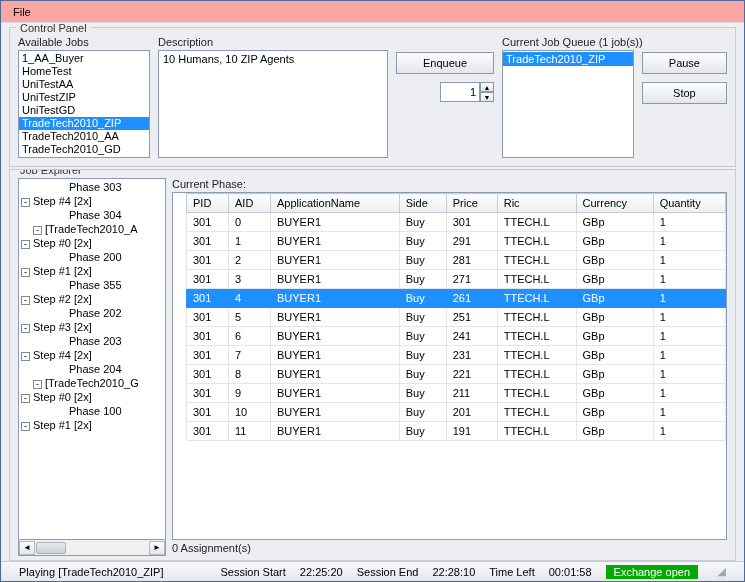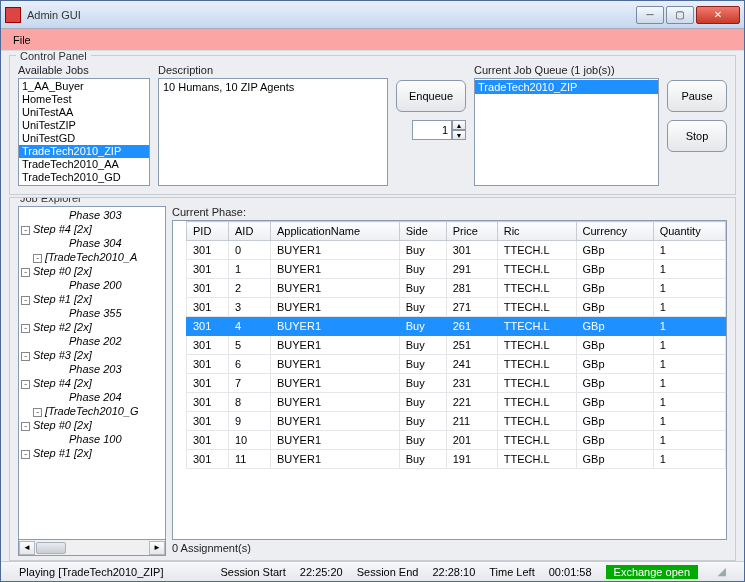--- a/index.html
+++ b/index.html
@@ -16,36 +16,36 @@
 .control-panel { border:1px solid #c9ccd2; padding:6px 8px 8px 8px; }
 .cp-label { position:relative; top:-12px; left:-2px; background:#eceef2; padding:0 4px; color:#333; display:inline-block;}
 .cp-body { margin-top:-10px; display:flex; gap:8px; }
 .col { display:flex; flex-direction:column; }
 .section-label { margin-bottom:2px; color:#222; }
 .listbox { width:132px; height:108px; background:#fff; border:1px solid #8a9ab0; overflow-y:scroll; padding:1px 0; }
 .listbox .item { padding:0 3px; line-height:13px; white-space:nowrap; cursor:default;}
 .listbox .item.sel { background:#1e90ff; color:#fff; }
 .desc { width:230px; height:108px; background:#fff; border:1px solid #8a9ab0; padding:2px 4px; overflow:auto;}
 .midcol { display:flex; flex-direction:column; gap:8px; margin-top:16px; align-items:flex-end;}
-.btn { min-width:60px; height:32px; padding:0 12px; background:linear-gradient(#fdfdfd,#e4e6e9); border:1px solid #8a98ab; border-radius:6px; cursor:default; display:flex; align-items:center; justify-content:center;}
+.btn { min-width:60px; height:22px; padding:0 26px; background:linear-gradient(#fdfdfd,#e4e6e9); border:1px solid #8a98ab; border-radius:0; cursor:default; display:flex; align-items:center; justify-content:center;}
 .spinner-row { display:flex; align-items:center; }
 .spinner-row input { width:40px; height:20px; text-align:right; padding-right:3px; border:1px solid #8a9ab0; background:#fff;}
 .spin-btns { display:flex; flex-direction:column; }
 .spin-btns div { width:14px; height:10px; border:1px solid #8a98ab; background:linear-gradient(#fdfdfd,#e4e6e9); font-size:7px; display:flex; align-items:center; justify-content:center; cursor:default;}
 .queue-col { flex:1; display:flex; flex-direction:column;}
 .queue-row { display:flex; gap:8px;}
 .queuebox { flex:1; height:108px; background:#fff; border:1px solid #8a9ab0; padding:1px 0;}
 .queuebox .item { padding:0 3px; line-height:14px; cursor:default;}
 .queuebox .item.sel { background:#1e90ff; color:#fff;}
 .queue-btns { display:flex; flex-direction:column; gap:8px; margin-top:2px;}
 .job-explorer { border:1px solid #c9ccd2; flex:1; padding:6px 8px 4px 8px; display:flex; flex-direction:column; overflow:hidden;}
 .je-body { flex:1; display:flex; gap:6px; margin-top:-10px; overflow:hidden;}
 .tree-wrap { width:148px; display:flex; flex-direction:column;}
 .tree { flex:1; background:#fff; border:1px solid #8a9ab0; overflow-y:scroll; overflow-x:hidden; padding:1px 0;}
-.tree .n { white-space:nowrap; line-height:14px; padding:0 2px; cursor:default;font-style:italic;}
+.tree .n { white-space:nowrap; line-height:14px; padding:0 2px; cursor:default;}
 .tree .l1 { padding-left:14px;} .tree .l2 { } .tree .l3 { padding-left:50px;}
 .tree .exp { display:inline-block; width:9px; height:9px; border:1px solid #888; text-align:center; line-height:7px; font-size:9px; margin-right:3px; background:#fff;}
 .tree-hscroll { height:16px; border:1px solid #8a9ab0; border-top:none; background:#f0f0f0; display:flex; align-items:center;}
 .tree-hscroll .arrow { width:16px; height:14px; border:1px solid #b4b8c0; background:linear-gradient(#fdfdfd,#e4e6e9); display:flex; align-items:center; justify-content:center; font-size:8px; cursor:default;}
 .tree-hscroll .thumb { width:30px; height:12px; background:linear-gradient(#e8eaee,#c9ced6); border:1px solid #a8b0bd; margin:0 1px; border-radius:2px;}
 .tree-hscroll .track { flex:1;}
 .phase-col { flex:1; display:flex; flex-direction:column; overflow:hidden;}
 .grid-wrap { flex:1; border:1px solid #8a9ab0; background:#fff; display:flex; overflow:hidden;}
 table { border-collapse:collapse; width:100%; }
 thead th { background:linear-gradient(#fdfdfe,#eceef2); border:1px solid #c6cad2; padding:3px 6px; text-align:left; font-weight:normal; position:sticky; top:0;}
@@ -55,27 +55,20 @@
 .assign-txt { padding:2px 0; color:#222;}
 .statusbar { height:20px; background:linear-gradient(#f6f7f9,#e6e8ec); border-top:1px solid #c9ccd2; display:flex; align-items:center; padding:0 18px; gap:14px;}
 .statusbar .spacer { flex:1;}
 .statusbar .exchange { background:#0a0; color:#fff; padding:1px 8px;}
 .resize-grip { width:14px; text-align:right; color:#9aa;}
 </style>
 </head>
 <body>
 
 <div class="window">
-  <div class="titlebar">
-    <div class="app-icon"></div>
-    <div class="title">Admin GUI</div>
-    <div class="winbtn">─</div>
-    <div class="winbtn">▢</div>
-    <div class="winbtn close">✕</div>
-  </div>
   <div class="menubar">
     <span>File</span>
   </div>
 
   <div class="body-area">
     <div class="control-panel">
       <span class="cp-label">Control Panel</span>
       <div class="cp-body">
         <div class="col">
           <span class="section-label">Available Jobs</span>

